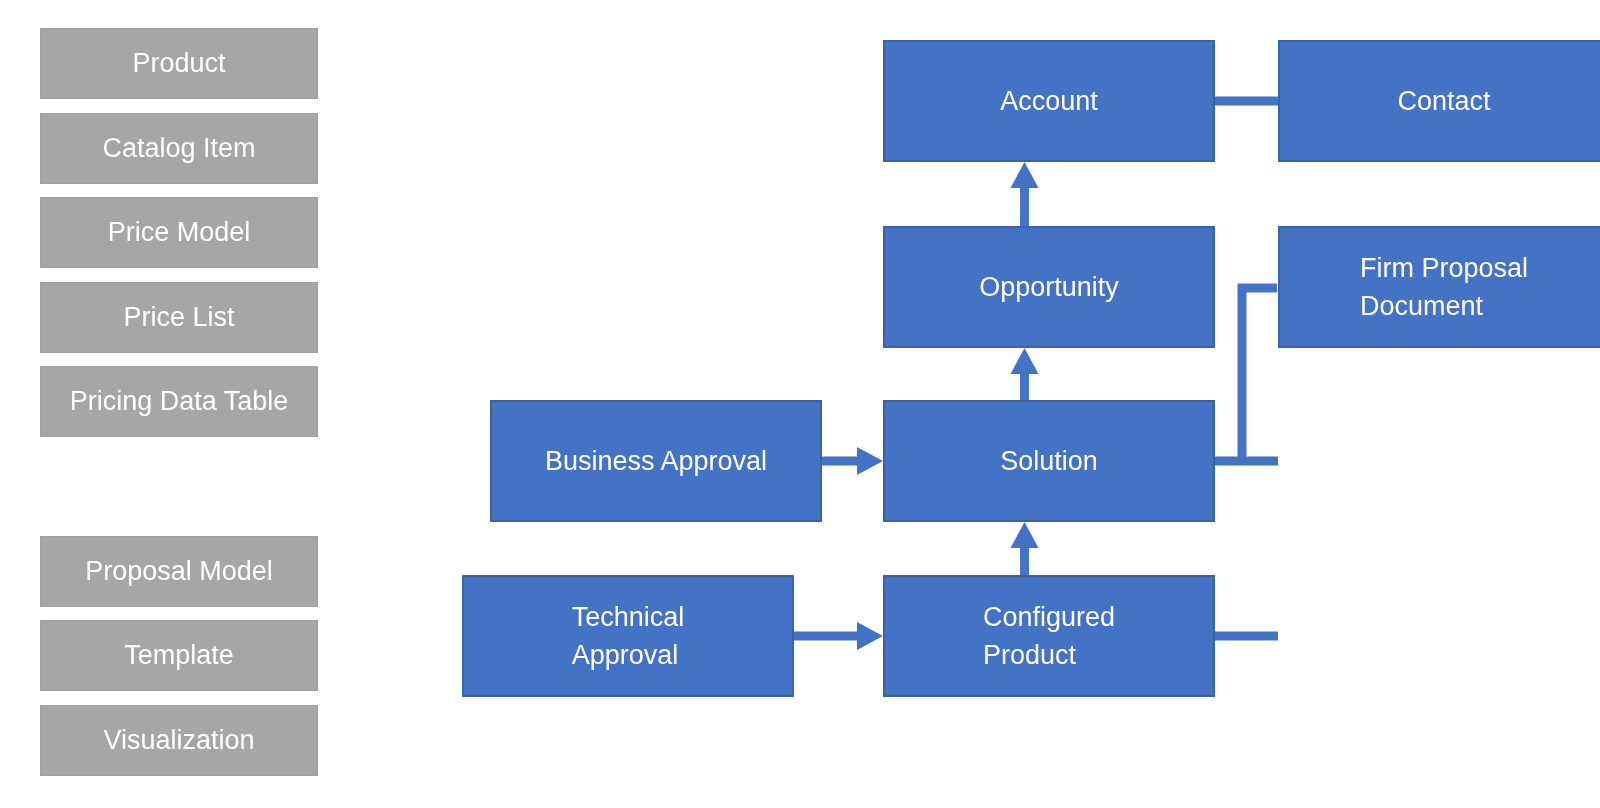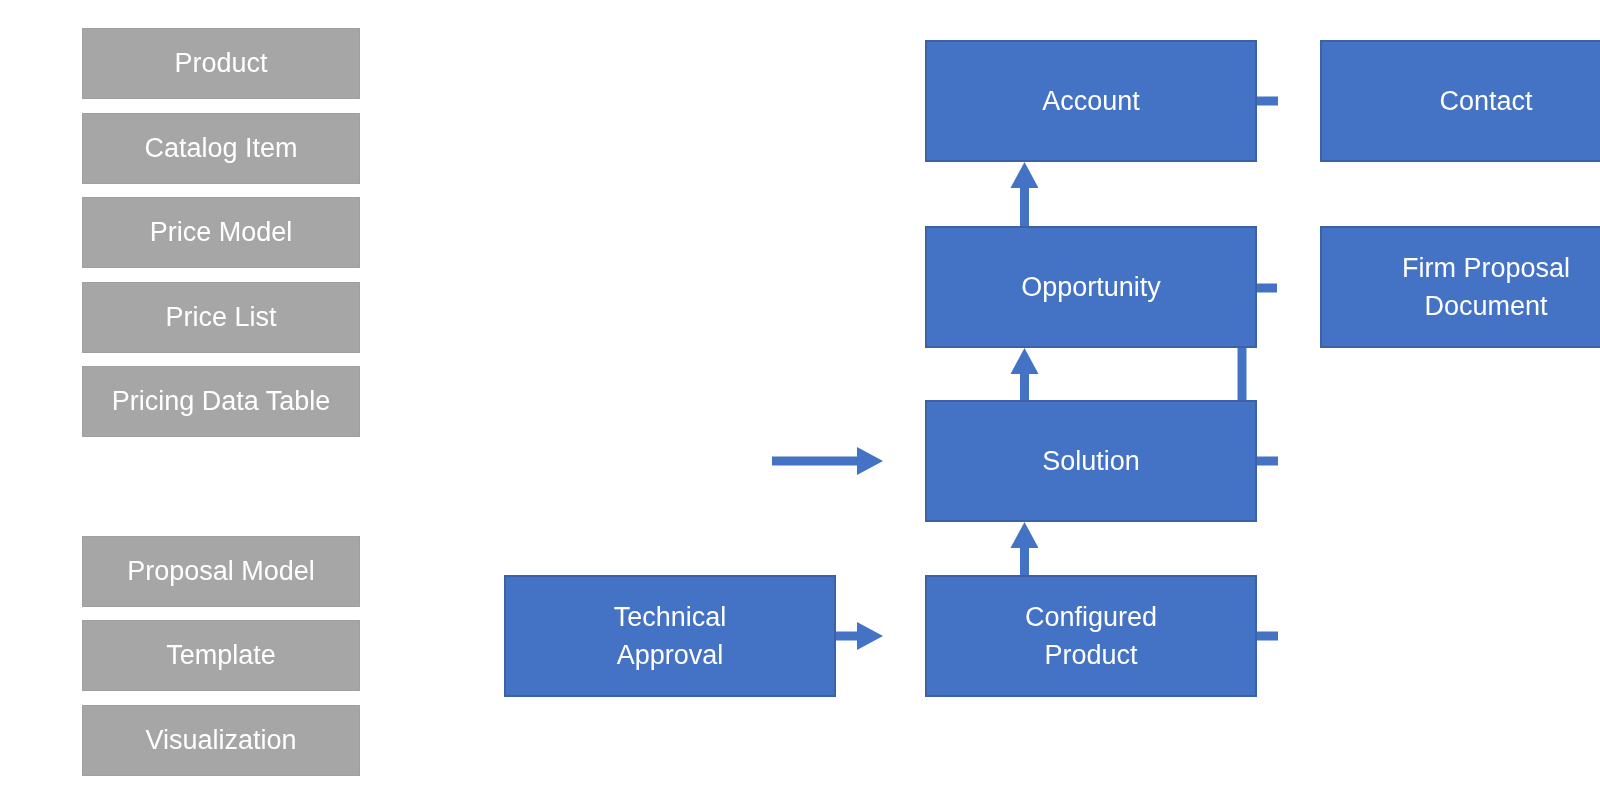--- a/index.html
+++ b/index.html
@@ -14,25 +14,24 @@
     background: var(--background, #ffffff);
     font-family: "Liberation Sans", sans-serif;
     overflow: hidden;
   }
   .box {
     position: absolute;
     box-sizing: border-box;
     display: flex;
     align-items: center;
     justify-content: center;
-    text-align: center;
+    text-align: left;
     color: var(--text, #ffffff);
     white-space: pre-line;
     line-height: 1.42;
-    margin-left: 42px;
   }
   .gray-box {
     left: 40px;
     width: 278px;
     height: 71px;
     background: var(--gray-fill, #a6a6a6);
     border: 1px solid var(--gray-border, #9f9f9f);
     font-size: 27px;
   }
   .blue-box {
@@ -110,19 +109,20 @@
       <line class="shaft" x1="1278" y1="636" x2="1190" y2="636"></line>
       <polygon class="head" points="1166,636 1192,622 1192,650"></polygon>
     </g>
   </svg>
 
   <div class="box blue-box" style="left:883px;  top:40px">Account</div>
   <div class="box blue-box" style="left:1278px; top:40px">Contact</div>
   <div class="box blue-box" style="left:883px;  top:226px">Opportunity</div>
   <div class="box blue-box" style="left:1278px; top:226px">Firm Proposal
 Document</div>
+  <div class="box blue-box" style="left:490px;  top:400px">Business Approval</div>
   <div class="box blue-box" style="left:883px;  top:400px">Solution</div>
   <div class="box blue-box" style="left:462px;  top:575px">Technical
 Approval</div>
   <div class="box blue-box" style="left:883px;  top:575px">Configured
 Product</div>
 
 </div>
 
 </body></html>

